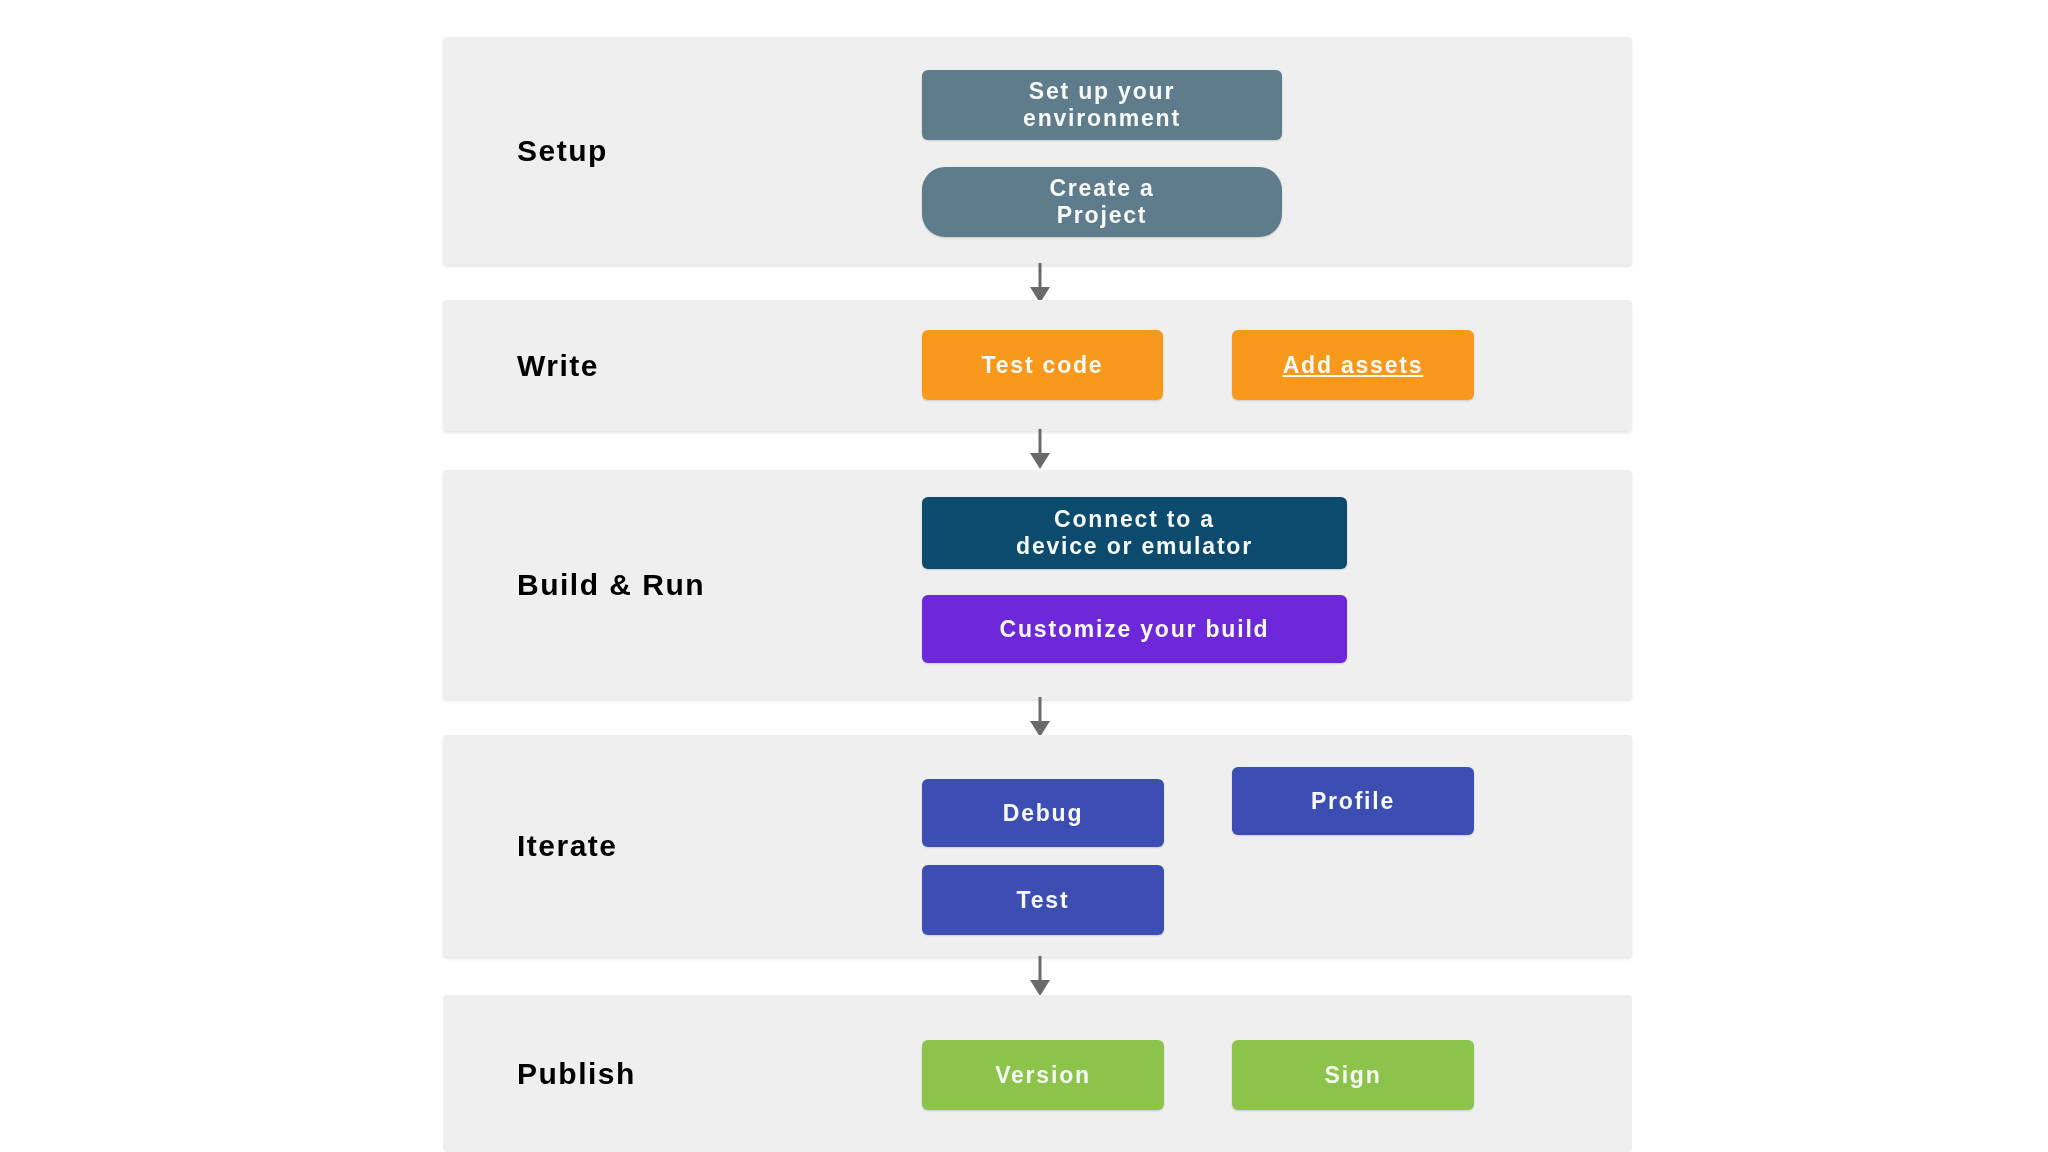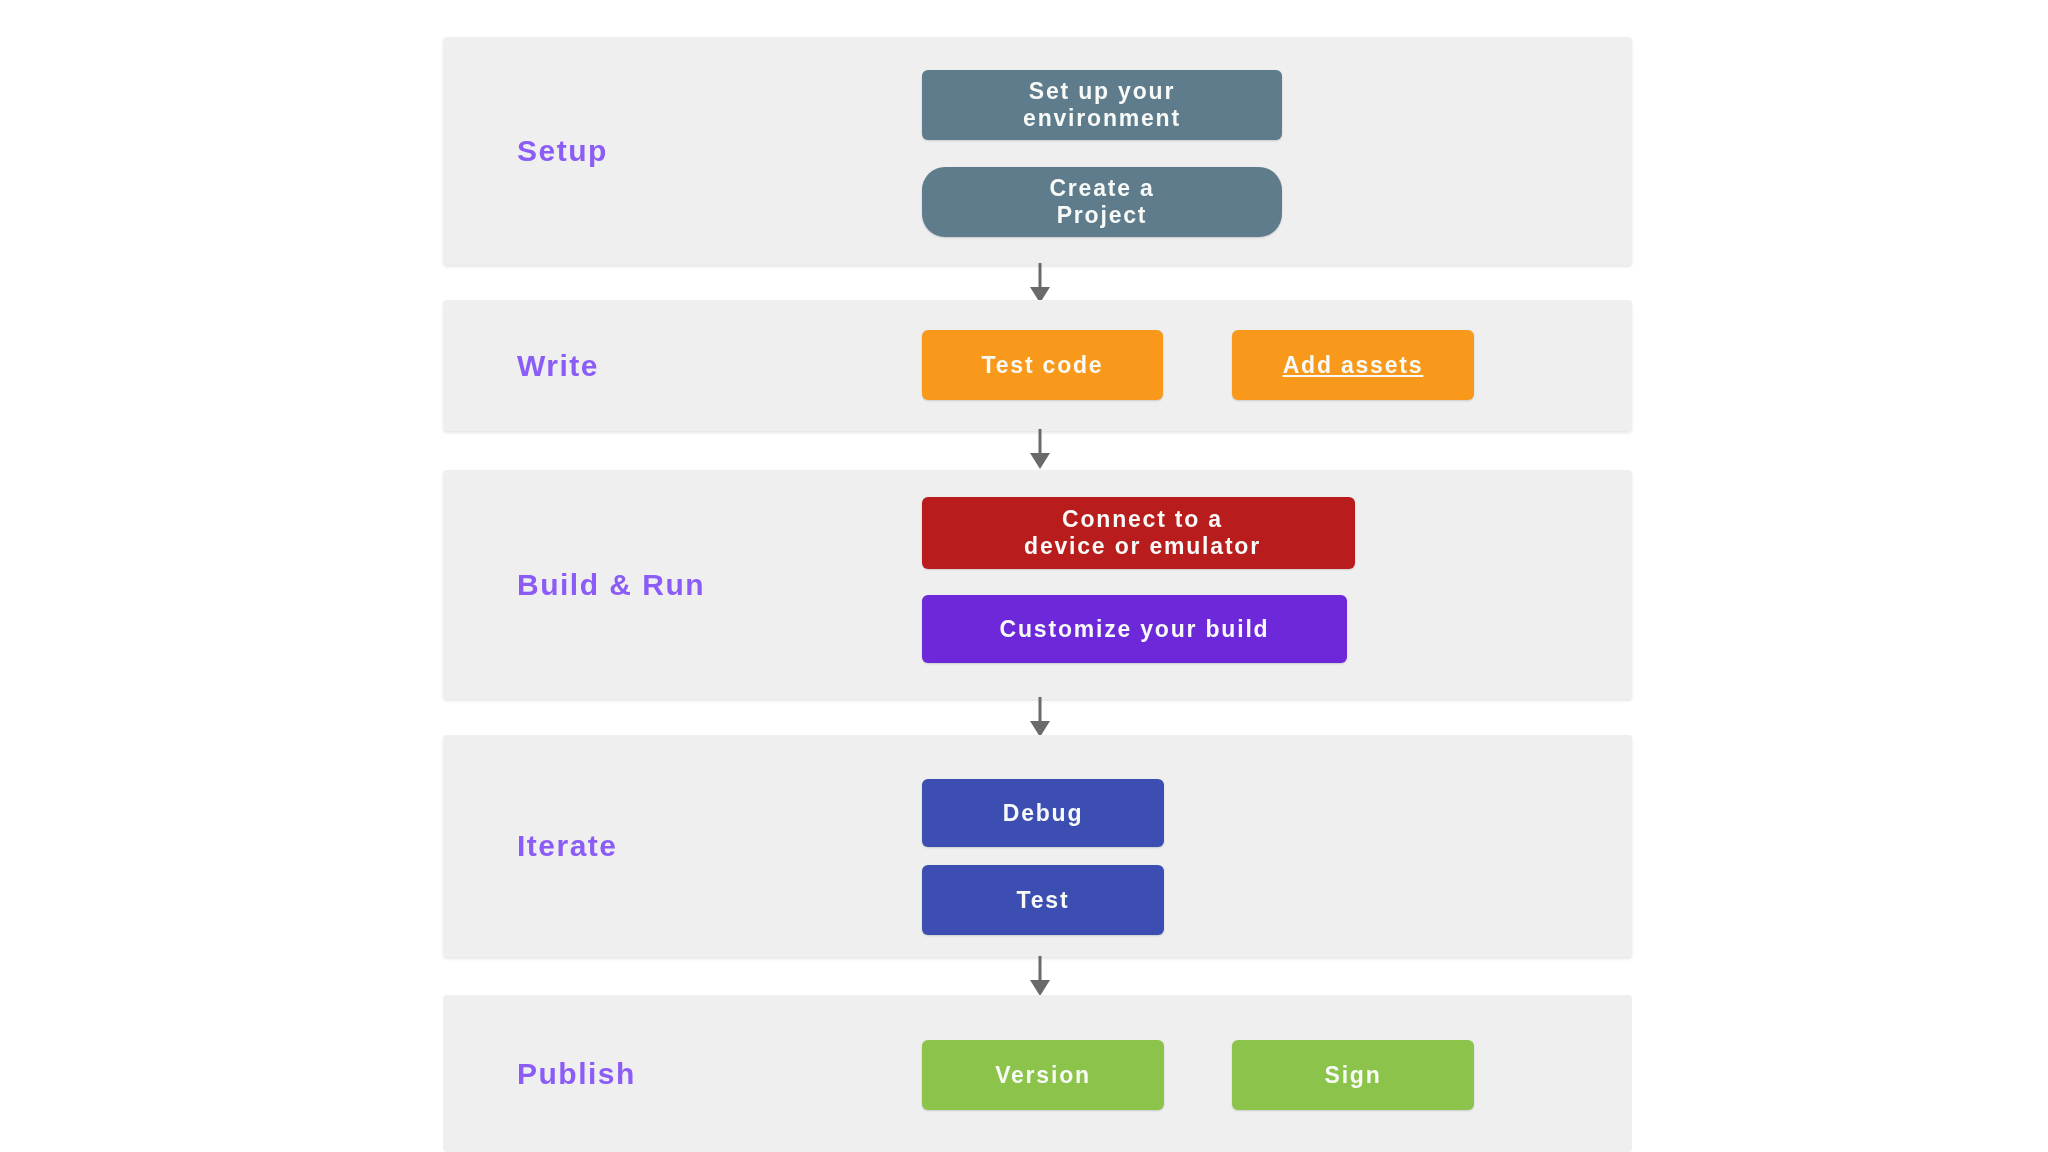--- a/index.html
+++ b/index.html
@@ -26,21 +26,21 @@
   .band-publish { top: 995px; height: 157px; box-shadow: none; }
 
   .band-label {
     position: absolute;
     left: 74px;
     top: 50%;
     transform: translateY(-50%);
     font-size: 30px;
     font-weight: bold;
     letter-spacing: 1.5px;
-    color: #8b5cf6;
+    color: #000000;
     white-space: nowrap;
   }
 
   .btn {
     position: absolute;
     display: flex;
     align-items: center;
     justify-content: center;
     text-align: center;
     border-radius: 6px;
@@ -112,35 +112,36 @@
 
   <div class="flow-arrow arrow-2" style="color: rgb(106, 106, 106);">
     <svg viewBox="0 0 22 40">
         <line x1="11" y1="0" x2="11" y2="26" stroke="currentColor" stroke-width="3"></line>
         <polygon points="1,24 21,24 11,40" fill="currentColor"></polygon>
       </svg>
   </div>
 
   <div class="band band-build" style="background: rgb(239, 239, 239);">
     <div class="band-label">Build &amp; Run</div>
-    <div class="btn btn-build-1" style="background: #b91c1c; padding-left: 8px;">Connect to a
+    <div class="btn btn-build-1" style="background: #0c4a6e;">Connect to a
 device or emulator</div>
     <div class="btn btn-build-2" style="background: #6d28d9;">Customize your build</div>
   </div>
 
   <div class="flow-arrow arrow-3" style="color: rgb(106, 106, 106);">
     <svg viewBox="0 0 22 40">
         <line x1="11" y1="0" x2="11" y2="26" stroke="currentColor" stroke-width="3"></line>
         <polygon points="1,24 21,24 11,40" fill="currentColor"></polygon>
       </svg>
   </div>
 
   <div class="band band-iterate" style="background: rgb(239, 239, 239);">
     <div class="band-label">Iterate</div>
     <div class="btn btn-iter-1" style="background: rgb(60, 78, 178);">Debug</div>
+    <div class="btn btn-iter-2" style="background: rgb(60, 78, 178);">Profile</div>
     <div class="btn btn-iter-3" style="background: rgb(60, 78, 178);">Test</div>
   </div>
 
   <div class="flow-arrow arrow-4" style="color: rgb(106, 106, 106);">
     <svg viewBox="0 0 22 40">
         <line x1="11" y1="0" x2="11" y2="26" stroke="currentColor" stroke-width="3"></line>
         <polygon points="1,24 21,24 11,40" fill="currentColor"></polygon>
       </svg>
   </div>
 

